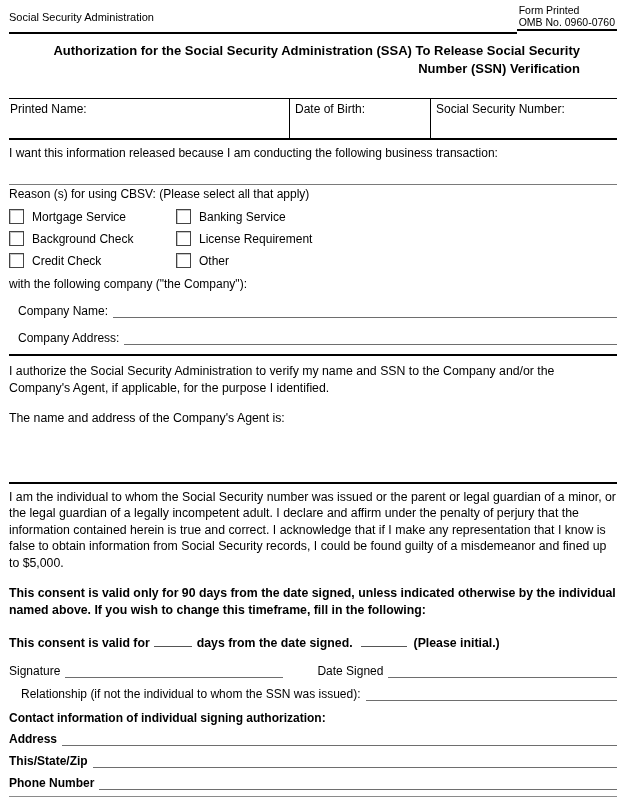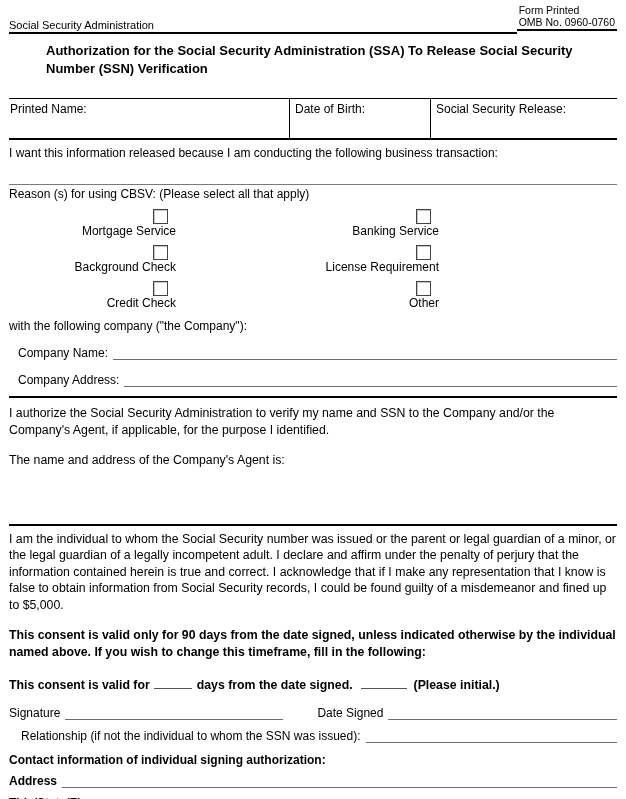--- a/index.html
+++ b/index.html
@@ -11,40 +11,40 @@
     font-family:"Liberation Sans","DejaVu Sans",sans-serif;
     font-size:12px;
     box-sizing:border-box;
     padding:4px 9px 0 9px;
     overflow:hidden;
     margin:0 auto;
   }
 
   
   .hdr { display:flex; align-items:flex-end; }
-  .hdr-left-wrap { flex:1; border-bottom:2px solid #000; padding-bottom:0; }
+  .hdr-left-wrap { flex:1; border-bottom:2px solid #000; padding-bottom:8px; }
   .hdr-left { font-size:11px; }
   .hdr-right { font-size:10.5px; line-height:12px; border-bottom:2px solid #000; padding-bottom:1px; margin-bottom:3px; padding-left:2px; padding-right:2px; }
 
-  .title { width:534px; margin:8px auto 0 auto; text-align:left; font-weight:bold; font-size:13px; line-height:18px; }
+  .title { width:534px; margin:8px auto 0 auto; text-align:right; font-weight:bold; font-size:13px; line-height:18px; }
 
   
   .id-table { width:100%; border-collapse:collapse; margin-top:20px; border-top:1px solid #000; border-bottom:2px solid #000000; table-layout:fixed; }
   .id-table td { vertical-align:top; height:36px; padding:3px 2px 0 1px; }
   .id-table td.c2, .id-table td.c3 { border-left:1px solid #000; padding-left:5px; }
   .id-table td.c1 { width:277px; }
   .id-table td.c2 { width:133px; }
 
   .intro { margin:6px 0 0 0; }
 
   .thin-rule { border:none; border-top:1px solid #7a7a7a; margin:24px 0 0 0; height:0; }
 
   .reasons-label { margin-top:2px; }
   .reasons-grid { display:grid; grid-template-columns:167px auto; row-gap:7px; margin-top:8px; width:430px; }
-  .opt { display:flex; align-items:flex-end;flex-direction:column; }
+  .opt { display:flex; align-items:center; }
   .cb { width:13px; height:13px; border:1px solid #444; background:#fff; box-shadow:inset 1px 1px 0 #c6c6c6; margin-right:8px; flex:none; }
 
   .with-company { margin-top:9px; }
 
   .fill-row { display:flex; align-items:flex-end; margin-top:12px;margin-left:9px; }
   .fill-row .lbl { white-space:nowrap; }
   .fill-line { flex:1; border-bottom:1px solid #6e6e6e; height:14px; margin-left:5px; }
 
   .black-rule { border:none; border-top:2px solid #000; margin:9px 0 0 0; height:0; }
 
@@ -93,21 +93,21 @@
   <table class="id-table">
     <tbody>
         <tr>
       <td class="c1">
         <span>Printed Name:</span>
       </td>
       <td class="c2">
         <span>Date of Birth:</span>
       </td>
       <td class="c3">
-        <span>Social Security Release:</span>
+        <span>Social Security Number:</span>
       </td>
     </tr>
   </tbody>
     </table>
 
   <div class="intro">I want this information released because I am conducting the following business transaction:</div>
   <div class="thin-rule"></div>
 
   <div class="reasons-label">Reason (s) for using CBSV: (Please select all that apply)</div>
   <div class="reasons-grid">

